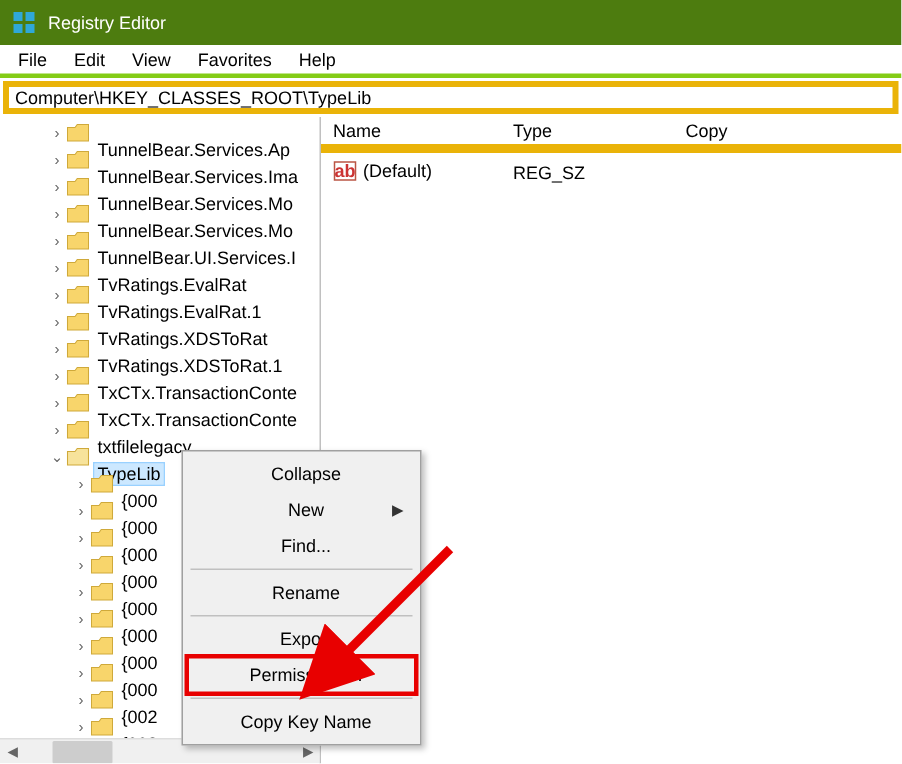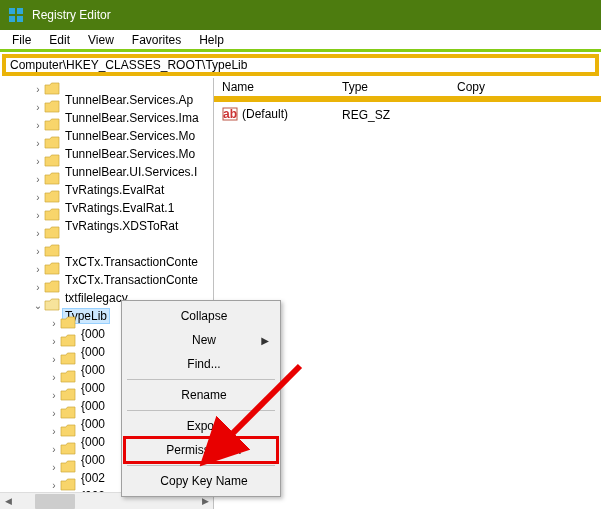--- a/index.html
+++ b/index.html
@@ -140,20 +140,21 @@
           </span>
           <span class="label">TvRatings.XDSToRat</span>
         </div>
         <div class="row" style="padding-left: 32px;">
           <span class="twisty">›</span>
           <span class="folder">
             <svg viewBox="0 0 16 14">
               <path d="M1 3 L6 3 L7.5 1 L15 1 L15 12 L1 12 Z" fill="#f8d56b" stroke="#cfa93a" stroke-width="0.7"></path>
             </svg>
           </span>
+          <span class="label">TvRatings.XDSToRat.1</span>
         </div>
         <div class="row" style="padding-left: 32px;">
           <span class="twisty">›</span>
           <span class="folder">
             <svg viewBox="0 0 16 14">
               <path d="M1 3 L6 3 L7.5 1 L15 1 L15 12 L1 12 Z" fill="#f8d56b" stroke="#cfa93a" stroke-width="0.7"></path>
             </svg>
           </span>
           <span class="label">TxCTx.TransactionConte</span>
         </div>

